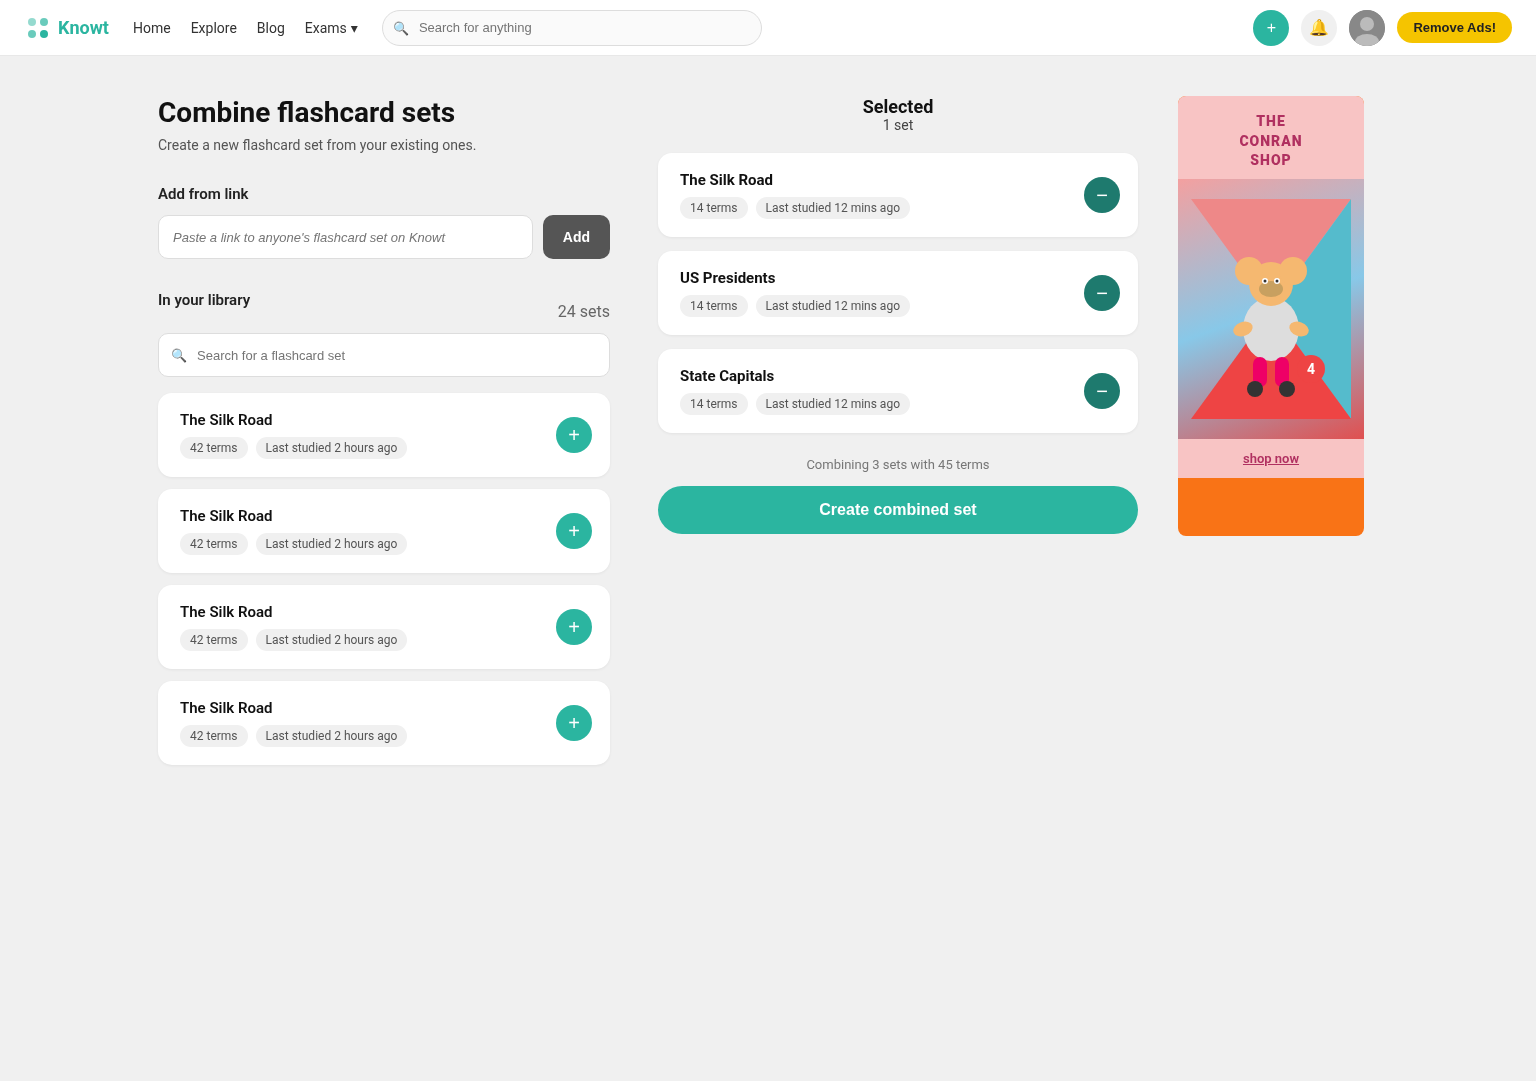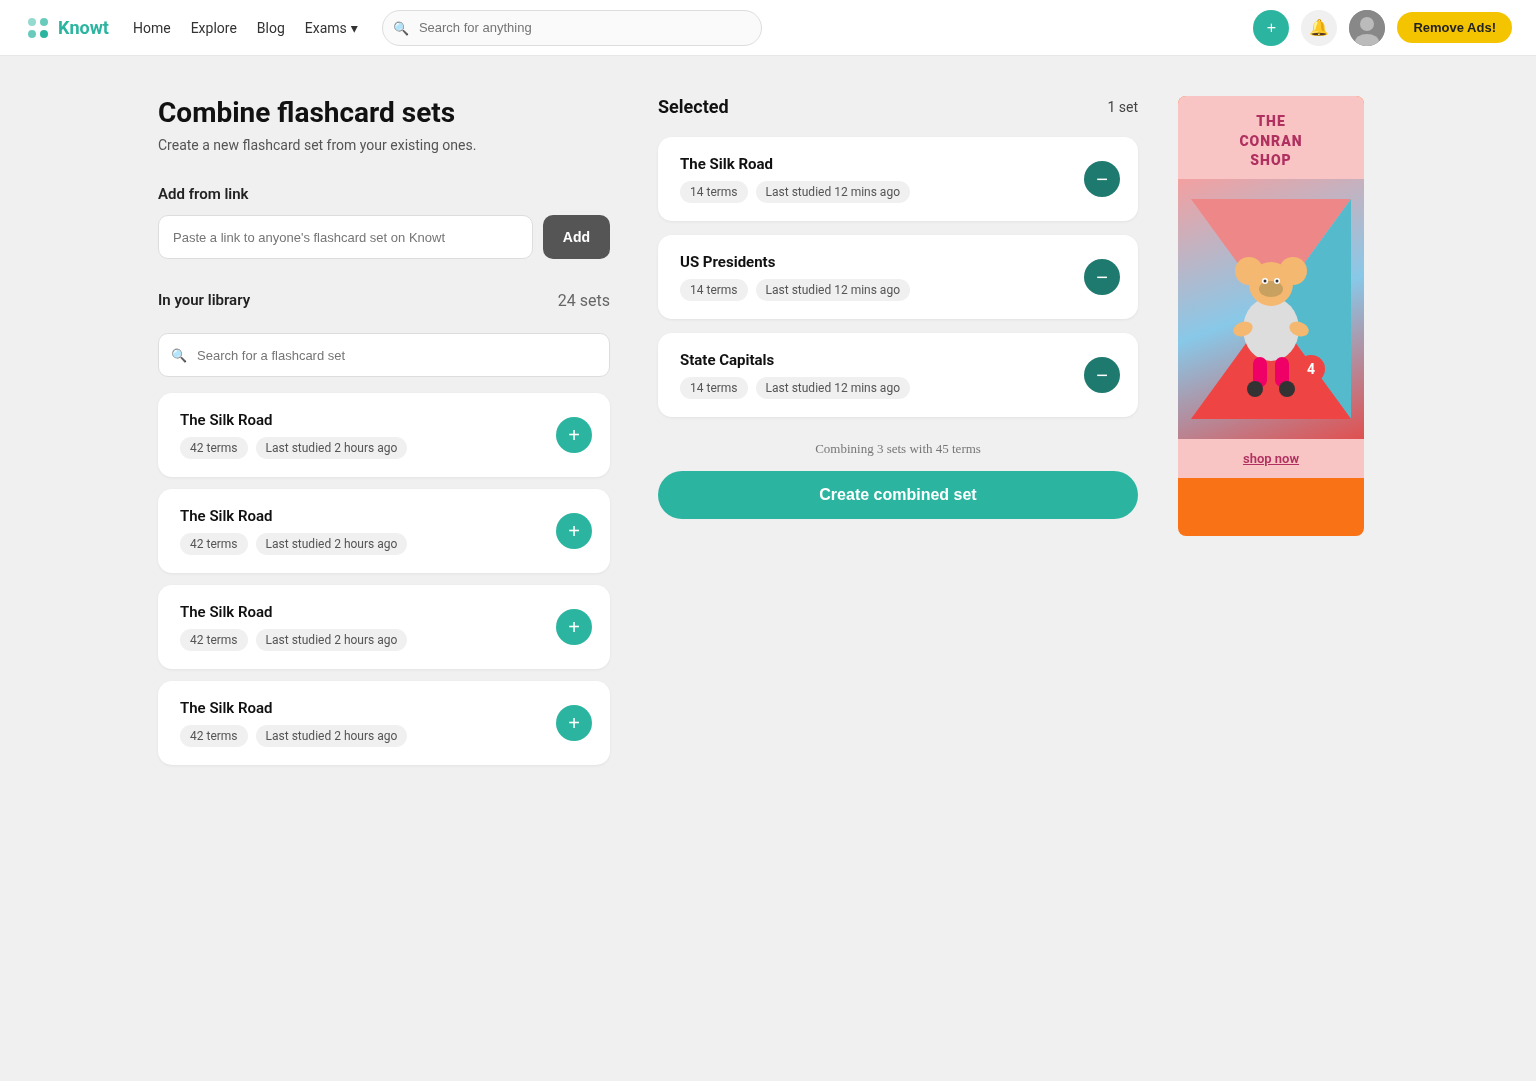--- a/index.html
+++ b/index.html
@@ -162,38 +162,39 @@
     .add-link-input {
       flex: 1;
       height: 44px;
       border: 1.5px solid #ddd;
       border-radius: 10px;
       padding: 0 14px;
       font-size: 13px;
       color: #999;
       outline: none;
       background: #fff;
+      font-style: italic;
     }
     .add-link-btn {
       height: 44px;
       padding: 0 20px;
       background: #555;
       color: #fff;
       border: none;
       border-radius: 10px;
       font-size: 14px;
       font-weight: 600;
       cursor: pointer;
     }
 
     
     .library-header {
       display: flex;
       justify-content: space-between;
-      align-items: flex-start;
+      align-items: flex-end;
       margin-bottom: 12px;
     }
     .library-count {
       font-size: 16px;
       color: #666;
     }
     .library-search {
       position: relative;
       margin-bottom: 16px;
     }
@@ -268,23 +269,24 @@
     }
 
     
     .right-col {
       flex: 1;
       padding-left: 0;
     }
 
     .selected-header {
       display: flex;
-      justify-content: space-between;
+      justify-content: flex-end;
       align-items: center;
       margin-bottom: 20px;
+      flex-direction: column;
     }
     .selected-label {
       font-size: 18px;
       font-weight: 700;
       color: #111;
     }
     .selected-count {
       font-size: 14px;
       color: #444;
     }
@@ -326,21 +328,20 @@
       justify-content: center;
       flex-shrink: 0;
       font-weight: 300;
     }
 
     .combine-info {
       text-align: center;
       font-size: 13px;
       color: #777;
       margin-bottom: 14px;
-      font-family: Liberation Serif, serif;
     }
     .create-combined-btn {
       width: 100%;
       height: 48px;
       background: #2bb5a0;
       color: #fff;
       border: none;
       border-radius: 30px;
       font-size: 16px;
       font-weight: 600;

